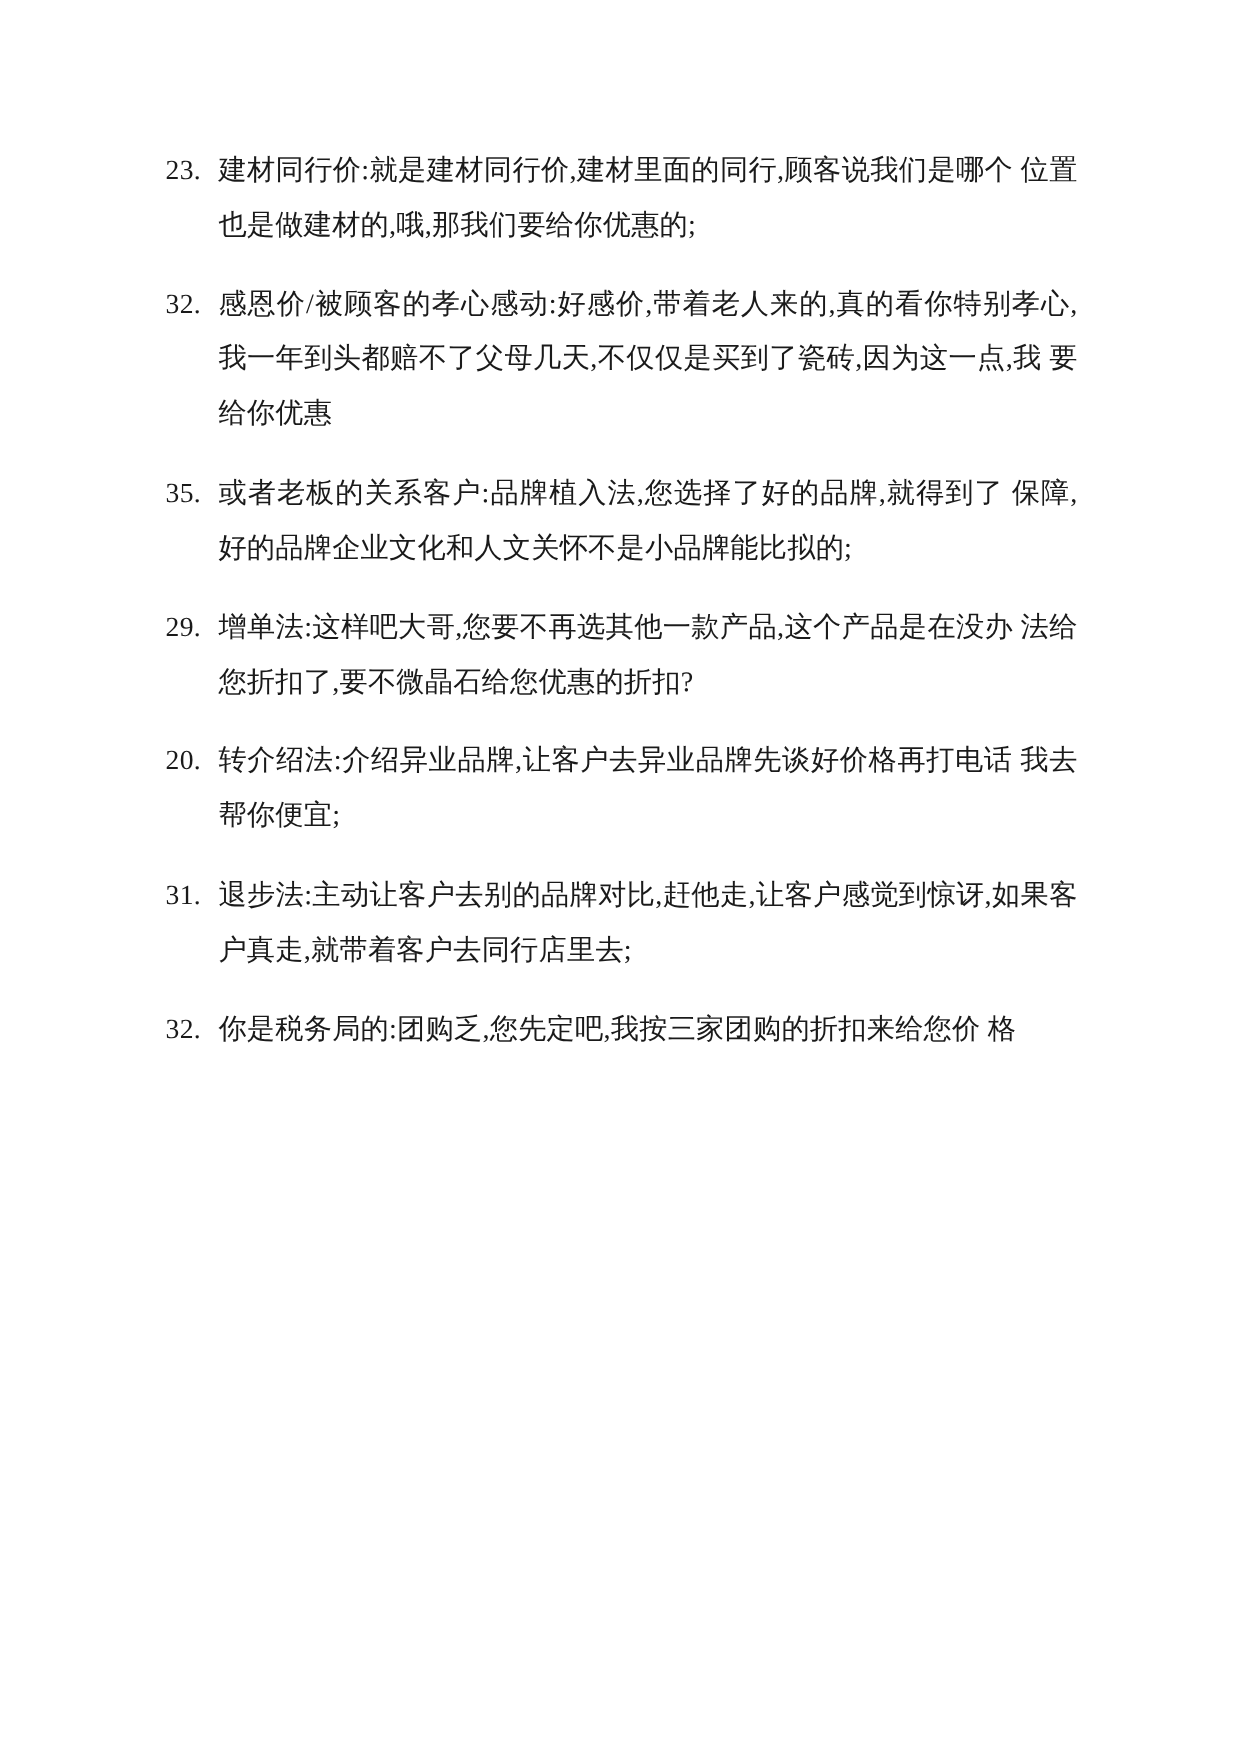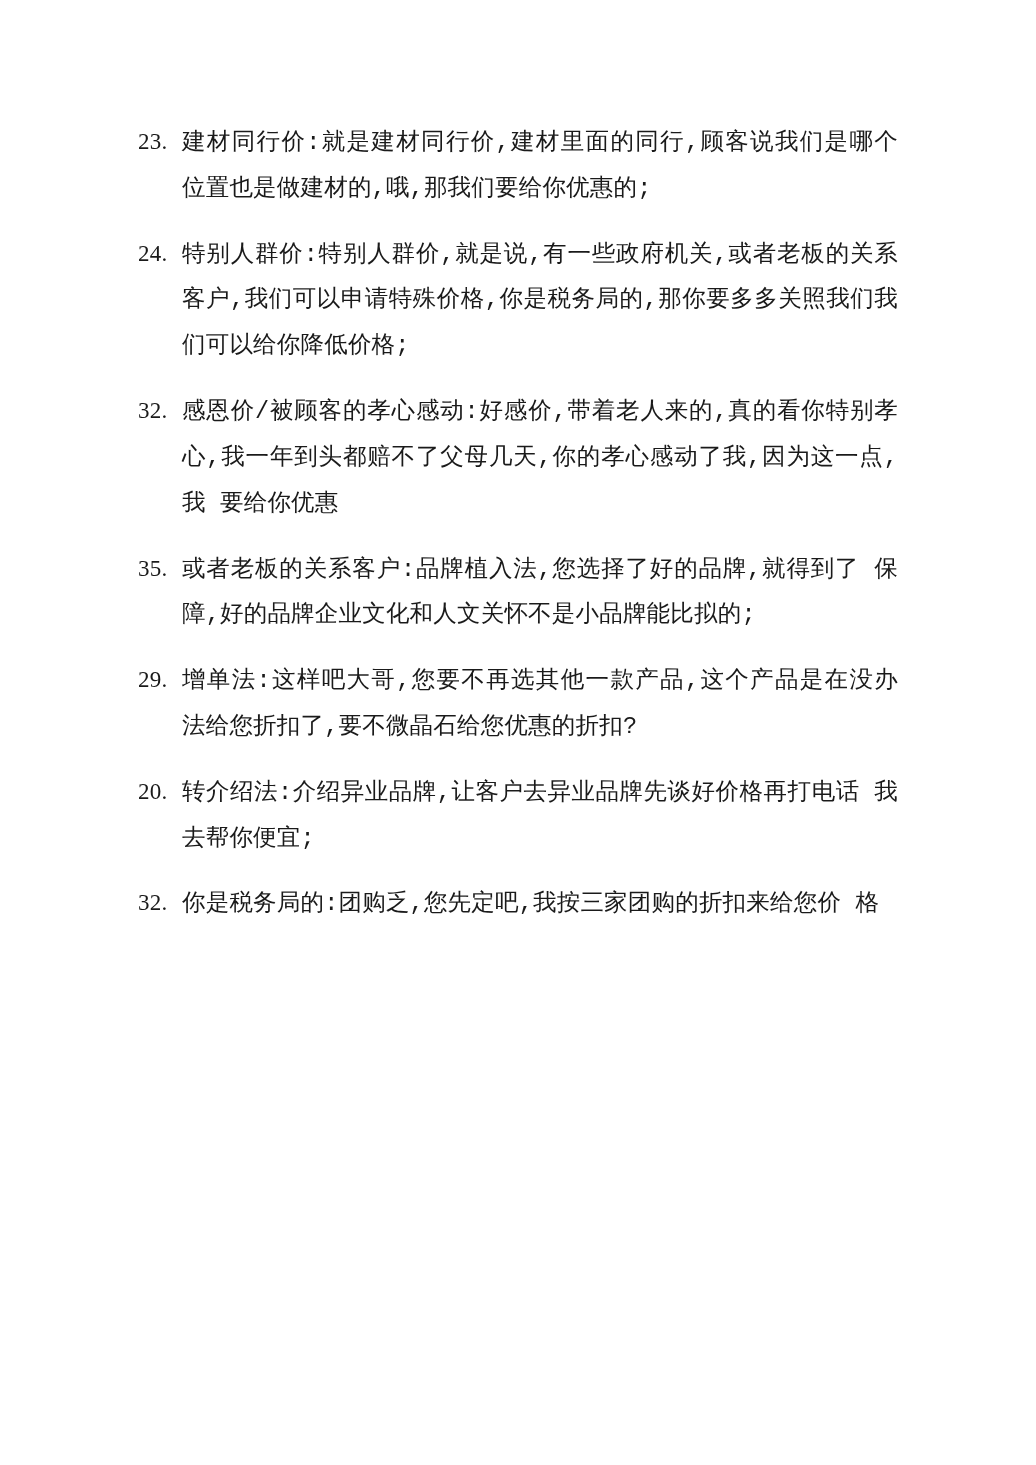--- a/index.html
+++ b/index.html
@@ -41,52 +41,51 @@
     position: absolute;
     left: 0;
     top: 0;
     width: 40px;
     text-align: left;
     font-size: 23px;
     font-family: "Liberation Serif", "DejaVu Serif", serif;
   }
   ol.list > li .txt {
     display: block;
-    font-family: Liberation Mono, monospace;
   }
 </style>
 </head>
 <body>
 
 <div class="page">
   <div class="doc-body">
     <ol class="list">
       <li>
         <span class="num">23.</span>
         <span class="txt">建材同行价:就是建材同行价,建材里面的同行,顾客说我们是哪个 位置也是做建材的,哦,那我们要给你优惠的;</span>
       </li>
       <li>
-        <span class="num">24.</span>
-        <span class="txt">特别人群价:特别人群价,就是说,有一些政府机关,或者老板的关系客户,我们可以申请特殊价格,你是税务局的,那你要多多关照我们我们可以给你降低价格;</span>
-      </li>
-      <li>
         <span class="num">32.</span>
-        <span class="txt">感恩价/被顾客的孝心感动:好感价,带着老人来的,真的看你特别孝心,我一年到头都赔不了父母几天,你的孝心感动了我,因为这一点,我 要给你优惠</span>
+        <span class="txt">感恩价/被顾客的孝心感动:好感价,带着老人来的,真的看你特别孝心,我一年到头都赔不了父母几天,不仅仅是买到了瓷砖,因为这一点,我 要给你优惠</span>
       </li>
       <li>
         <span class="num">35.</span>
         <span class="txt">或者老板的关系客户:品牌植入法,您选择了好的品牌,就得到了 保障,好的品牌企业文化和人文关怀不是小品牌能比拟的;</span>
       </li>
       <li>
         <span class="num">29.</span>
         <span class="txt">增单法:这样吧大哥,您要不再选其他一款产品,这个产品是在没办 法给您折扣了,要不微晶石给您优惠的折扣?</span>
       </li>
       <li>
         <span class="num">20.</span>
         <span class="txt">转介绍法:介绍异业品牌,让客户去异业品牌先谈好价格再打电话 我去帮你便宜;</span>
       </li>
       <li>
+        <span class="num">31.</span>
+        <span class="txt">退步法:主动让客户去别的品牌对比,赶他走,让客户感觉到惊讶,如果客户真走,就带着客户去同行店里去;</span>
+      </li>
+      <li>
         <span class="num">32.</span>
         <span class="txt">你是税务局的:团购乏,您先定吧,我按三家团购的折扣来给您价 格</span>
       </li>
     </ol>
   </div>
 </div>
 
 </body></html>

